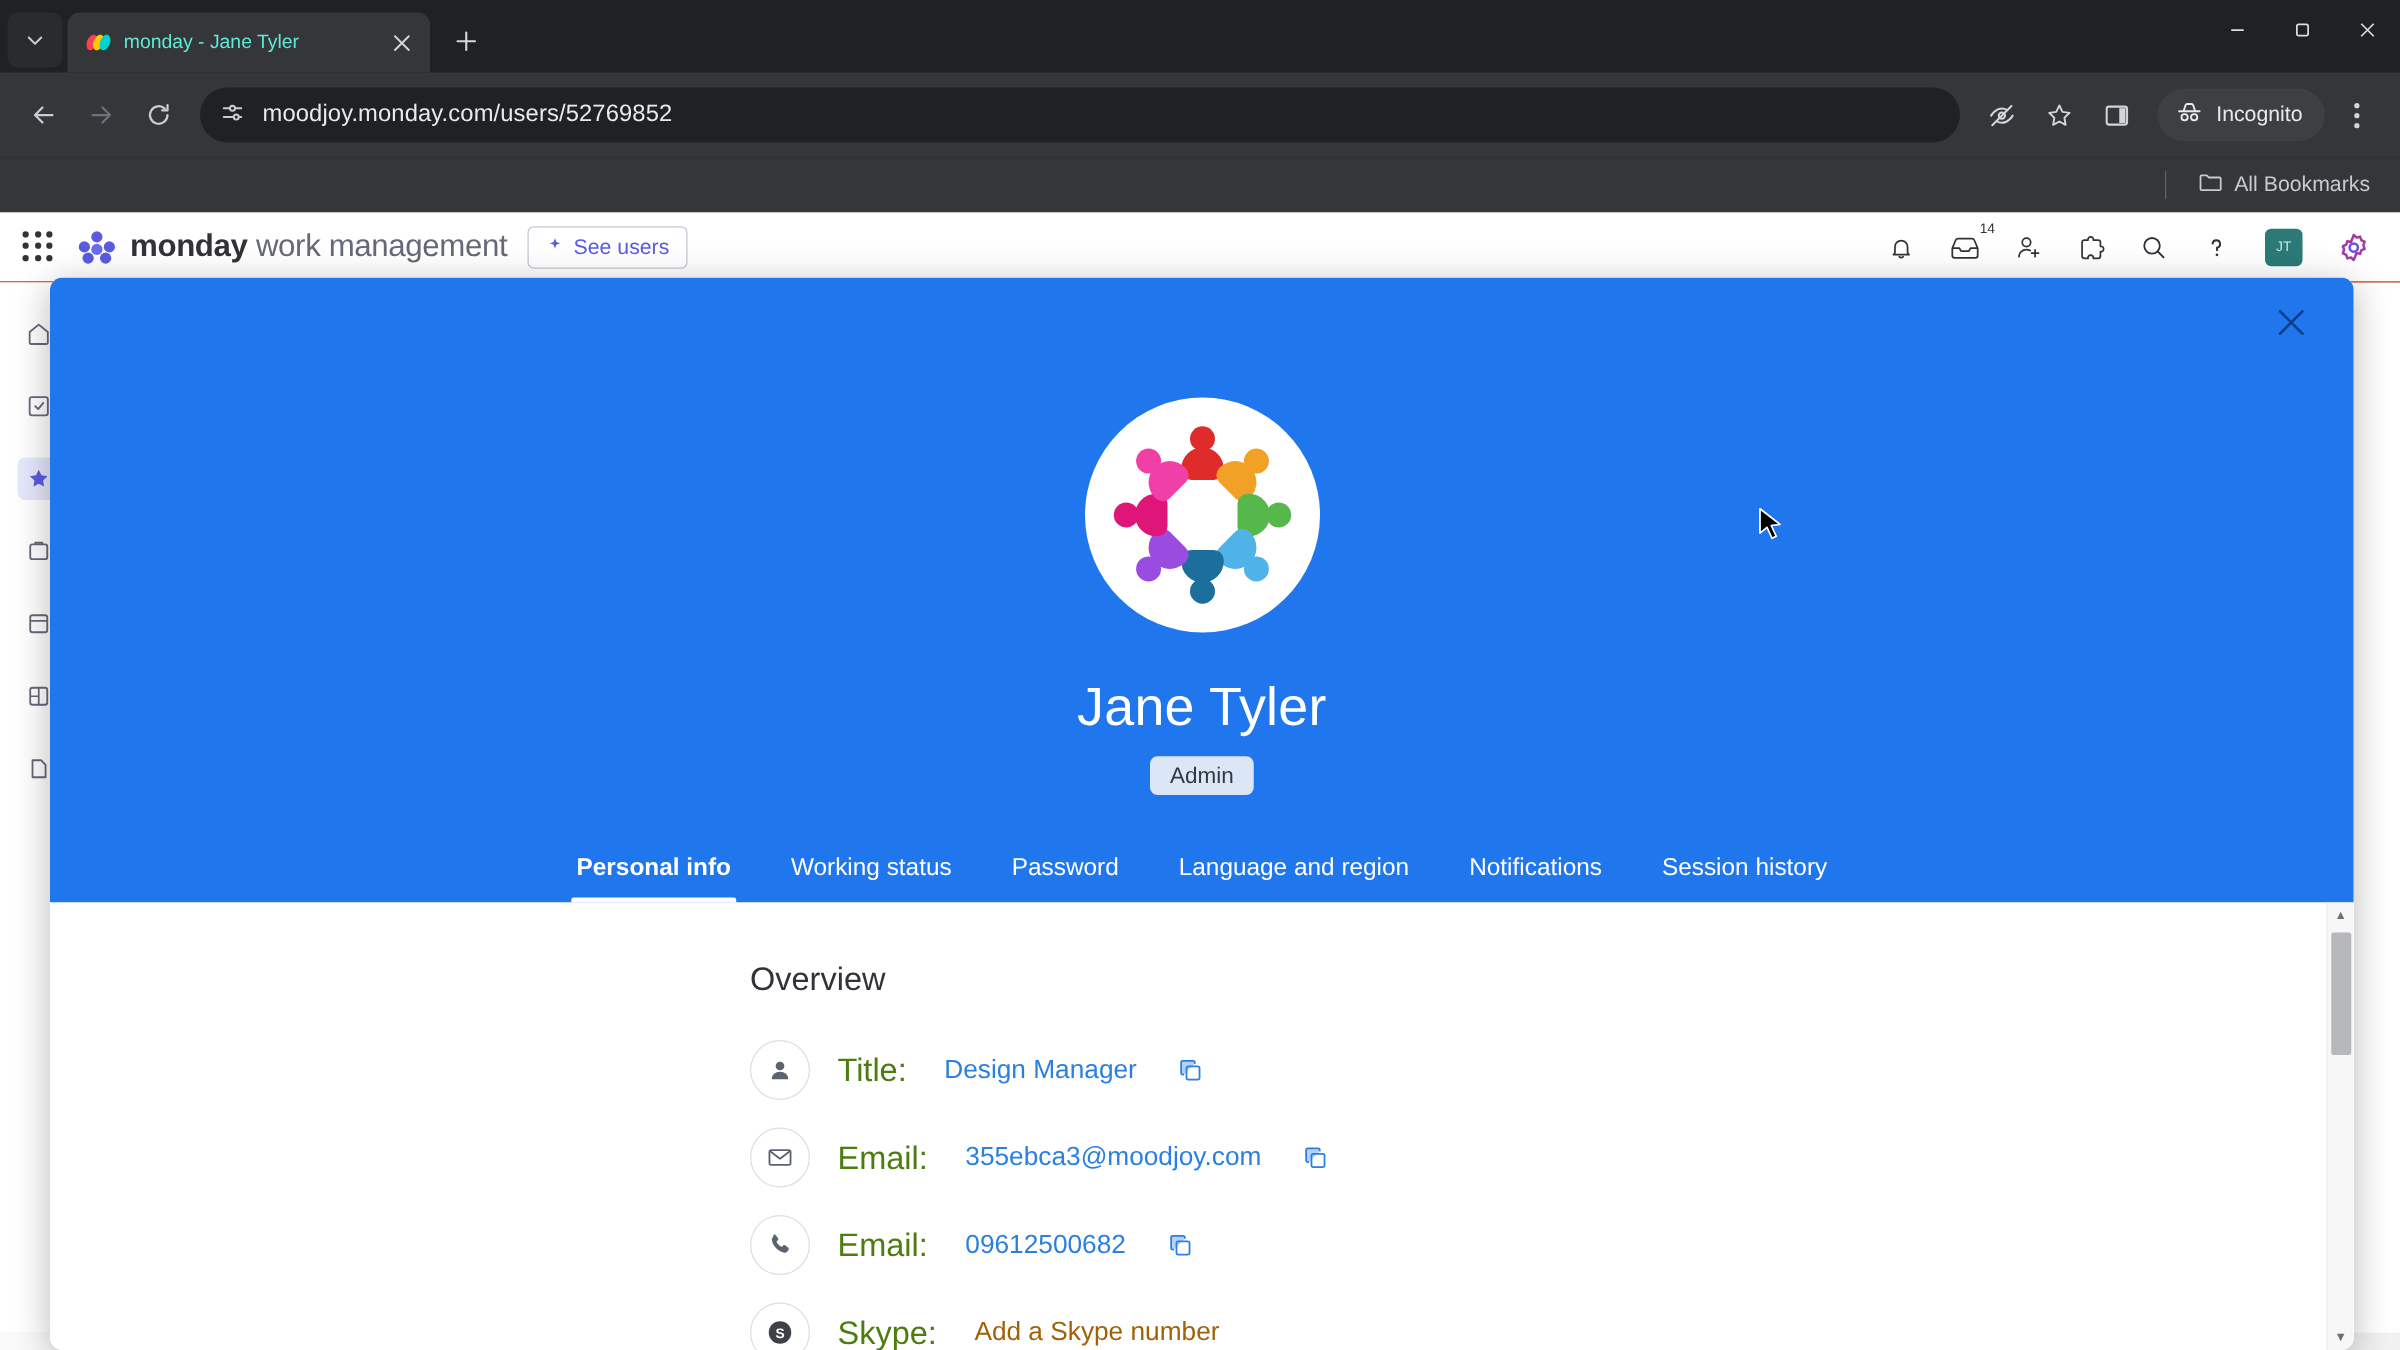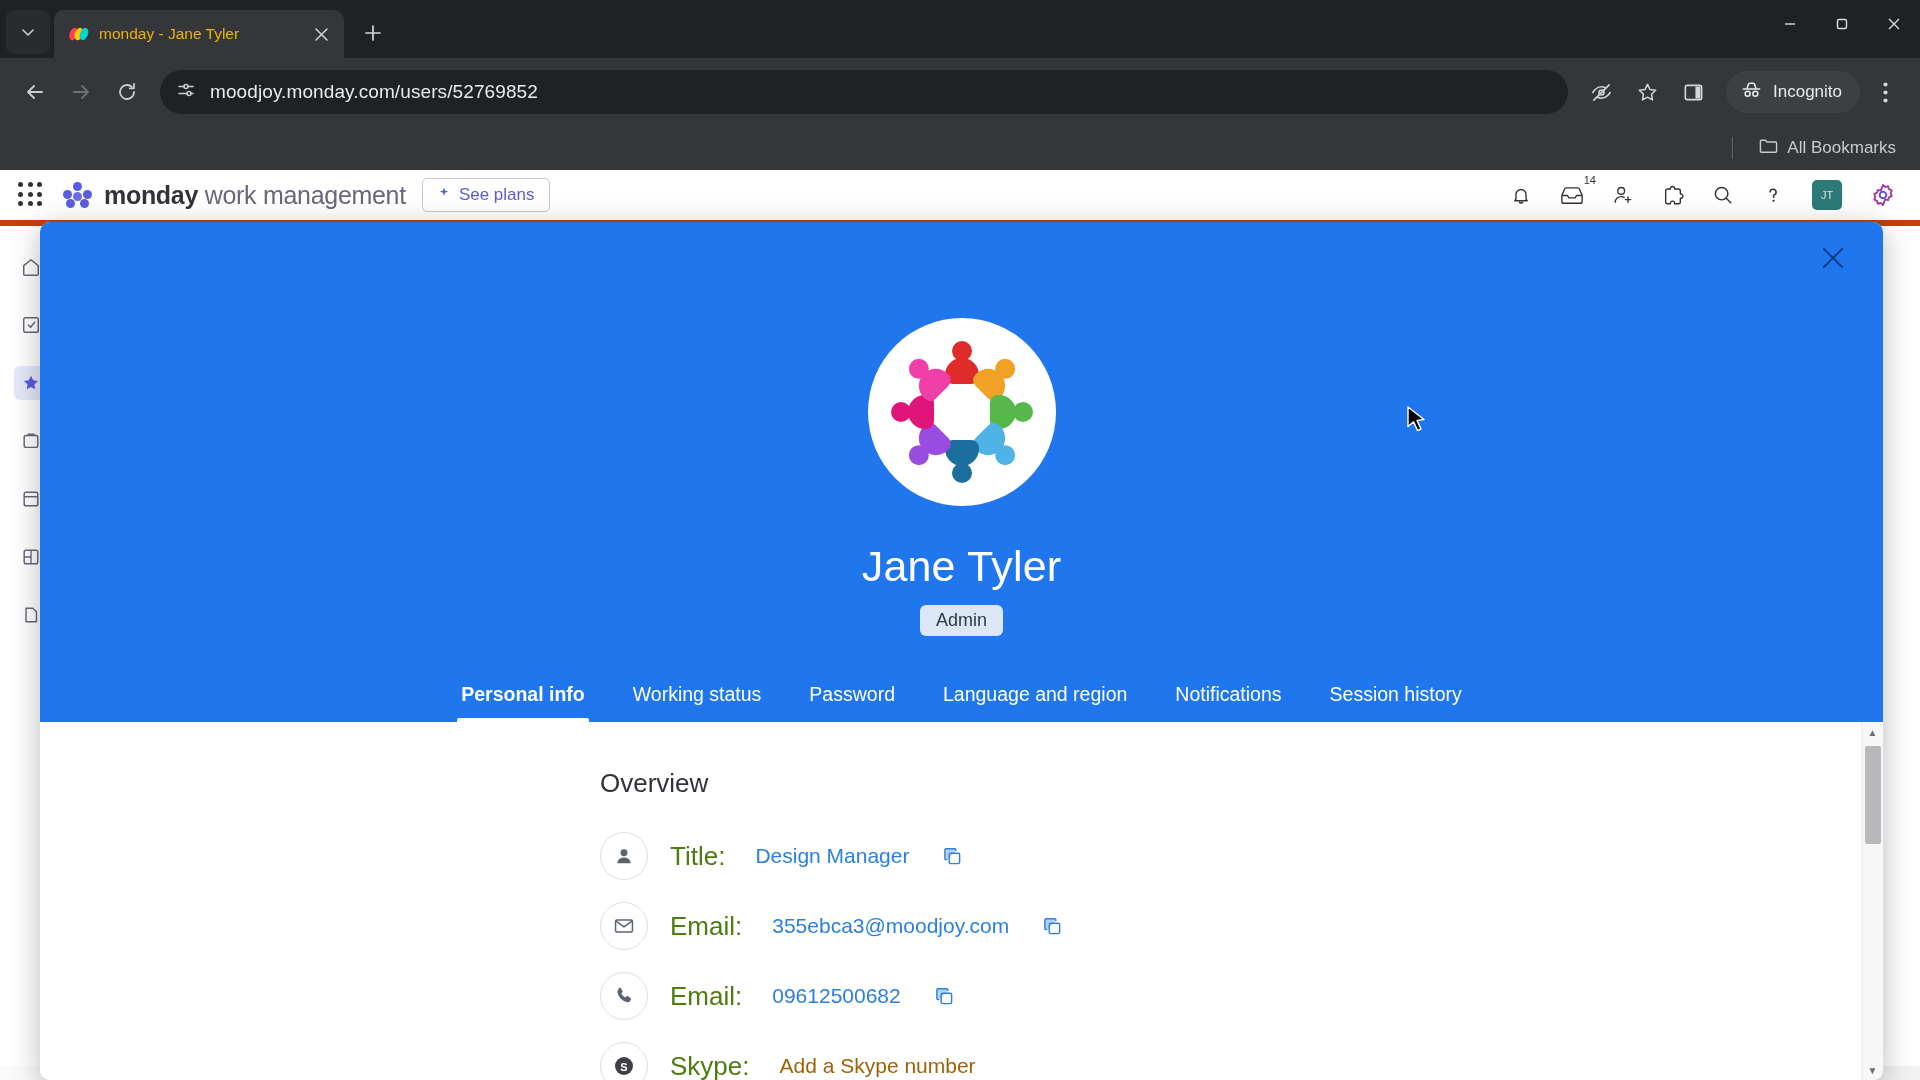--- a/index.html
+++ b/index.html
@@ -16,21 +16,21 @@
     background:#202124; display:flex; align-items:flex-end;
   }
   .tab-search{
     width:44px; height:44px; margin:0 4px 4px 6px; border-radius:8px;
     background:#292b2e; display:flex; align-items:center; justify-content:center;
     color:#c8ccd0;
   }
   .tab{
     height:48px; width:290px; background:#35363a; border-radius:10px 10px 0 0;
     display:flex; align-items:center; padding:0 10px 0 14px; gap:10px;
-    color:#eab308; font-size:15px; position:relative;
+    color:#5eead4; font-size:15px; position:relative;
   }
   .tab-favicon{ width:21px; height:21px; flex:none; display:flex;align-items:center;justify-content:center;}
   .tab-title{ flex:1; white-space:nowrap; overflow:hidden; text-overflow:ellipsis; font-size:15.5px;}
   .tab-close{ width:26px;height:26px; border-radius:50%; display:flex;align-items:center;justify-content:center; color:#d4d6d9; font-size:17px;}
   .newtab{ width:38px;height:38px;margin:0 0 6px 10px;border-radius:50%;display:flex;align-items:center;justify-content:center;color:#d4d6d9;font-size:24px;font-weight:300;}
   .wincontrols{ position:absolute; right:0; top:0; height:48px; display:flex; }
   .wc{ width:52px; height:48px; display:flex; align-items:center; justify-content:center; color:#dadce0; }
 
   .chrome-toolbar{
     position:absolute; top:58px; left:0; width:1920px; height:68px;
@@ -56,21 +56,21 @@
   }
   .bm-sep{ width:1px; height:22px; background:#5f6368; margin-right:8px;}
   .bm-item{ display:flex;align-items:center;gap:9px;color:#c7cace;font-size:17px;padding:4px 8px;border-radius:6px;}
 
   
   .app{
     position:absolute; top:170px; left:0; width:1920px; height:910px; background:#ffffff;
   }
   .monday-header{
     position:absolute;top:0;left:0;width:1920px;height:56px;background:#ffffff;
-    display:flex;align-items:center;padding:0 18px;gap:16px;border-bottom:6px solid #c2410c;
+    display:flex;align-items:center;padding:0 18px;gap:16px;border-bottom:1px solid #c2410c;
   }
   .grid-dots{ width:26px;height:26px;display:grid;grid-template-columns:repeat(3,1fr);gap:3px;}
   .grid-dots i{ background:#323338;border-radius:50%;width:5px;height:5px;display:block;}
   .md-logo{ display:flex; align-items:center; gap:10px;}
   .md-dots{ width:34px;height:26px;position:relative;}
   .md-dots span{position:absolute;width:9px;height:9px;border-radius:50%;background:#5a5ce0;}
   .brand{ font-size:25px; font-weight:bold; color:#323338; letter-spacing:-.3px;}
   .brand em{ font-style:normal; font-weight:400; color:#676879; }
   .see-plans{
     border:1px solid #c3c6d4; border-radius:5px; padding:6px 14px; font-size:17px; color:#5a5ce0;
@@ -312,21 +312,21 @@
           <span style="left:20px;top:17px;"></span>
       </span>
       <span class="brand"><span>monday</span> <em>work management</em></span>
     </div>
     <div class="see-plans">
       <span>
         <svg width="14" height="14" viewBox="0 0 14 14">
             <path d="M7 1.5l1.1 3 3 1.1-3 1.1L7 9.7 5.9 6.7 2.9 5.6l3-1.1z" fill="#5a5ce0"></path>
           </svg>
       </span>
-      <span>See plans</span>
+      <span>See users</span>
     </div>
     <div class="hdr-right">
       <span class="hdr-ic">
           <svg width="22" height="22" viewBox="0 0 24 24" fill="none">
             <path d="M6.5 16.5v-5a5.5 5.5 0 0 1 11 0v5l1.3 1.8H5.2z" stroke="#323338" stroke-width="1.5" stroke-linejoin="round"></path>
             <path d="M10 19.5a2.2 2.2 0 0 0 4 0" stroke="#323338" stroke-width="1.5"></path>
           </svg>
         </span>
       <span class="hdr-ic">
         <svg width="24" height="22" viewBox="0 0 26 22" fill="none">

